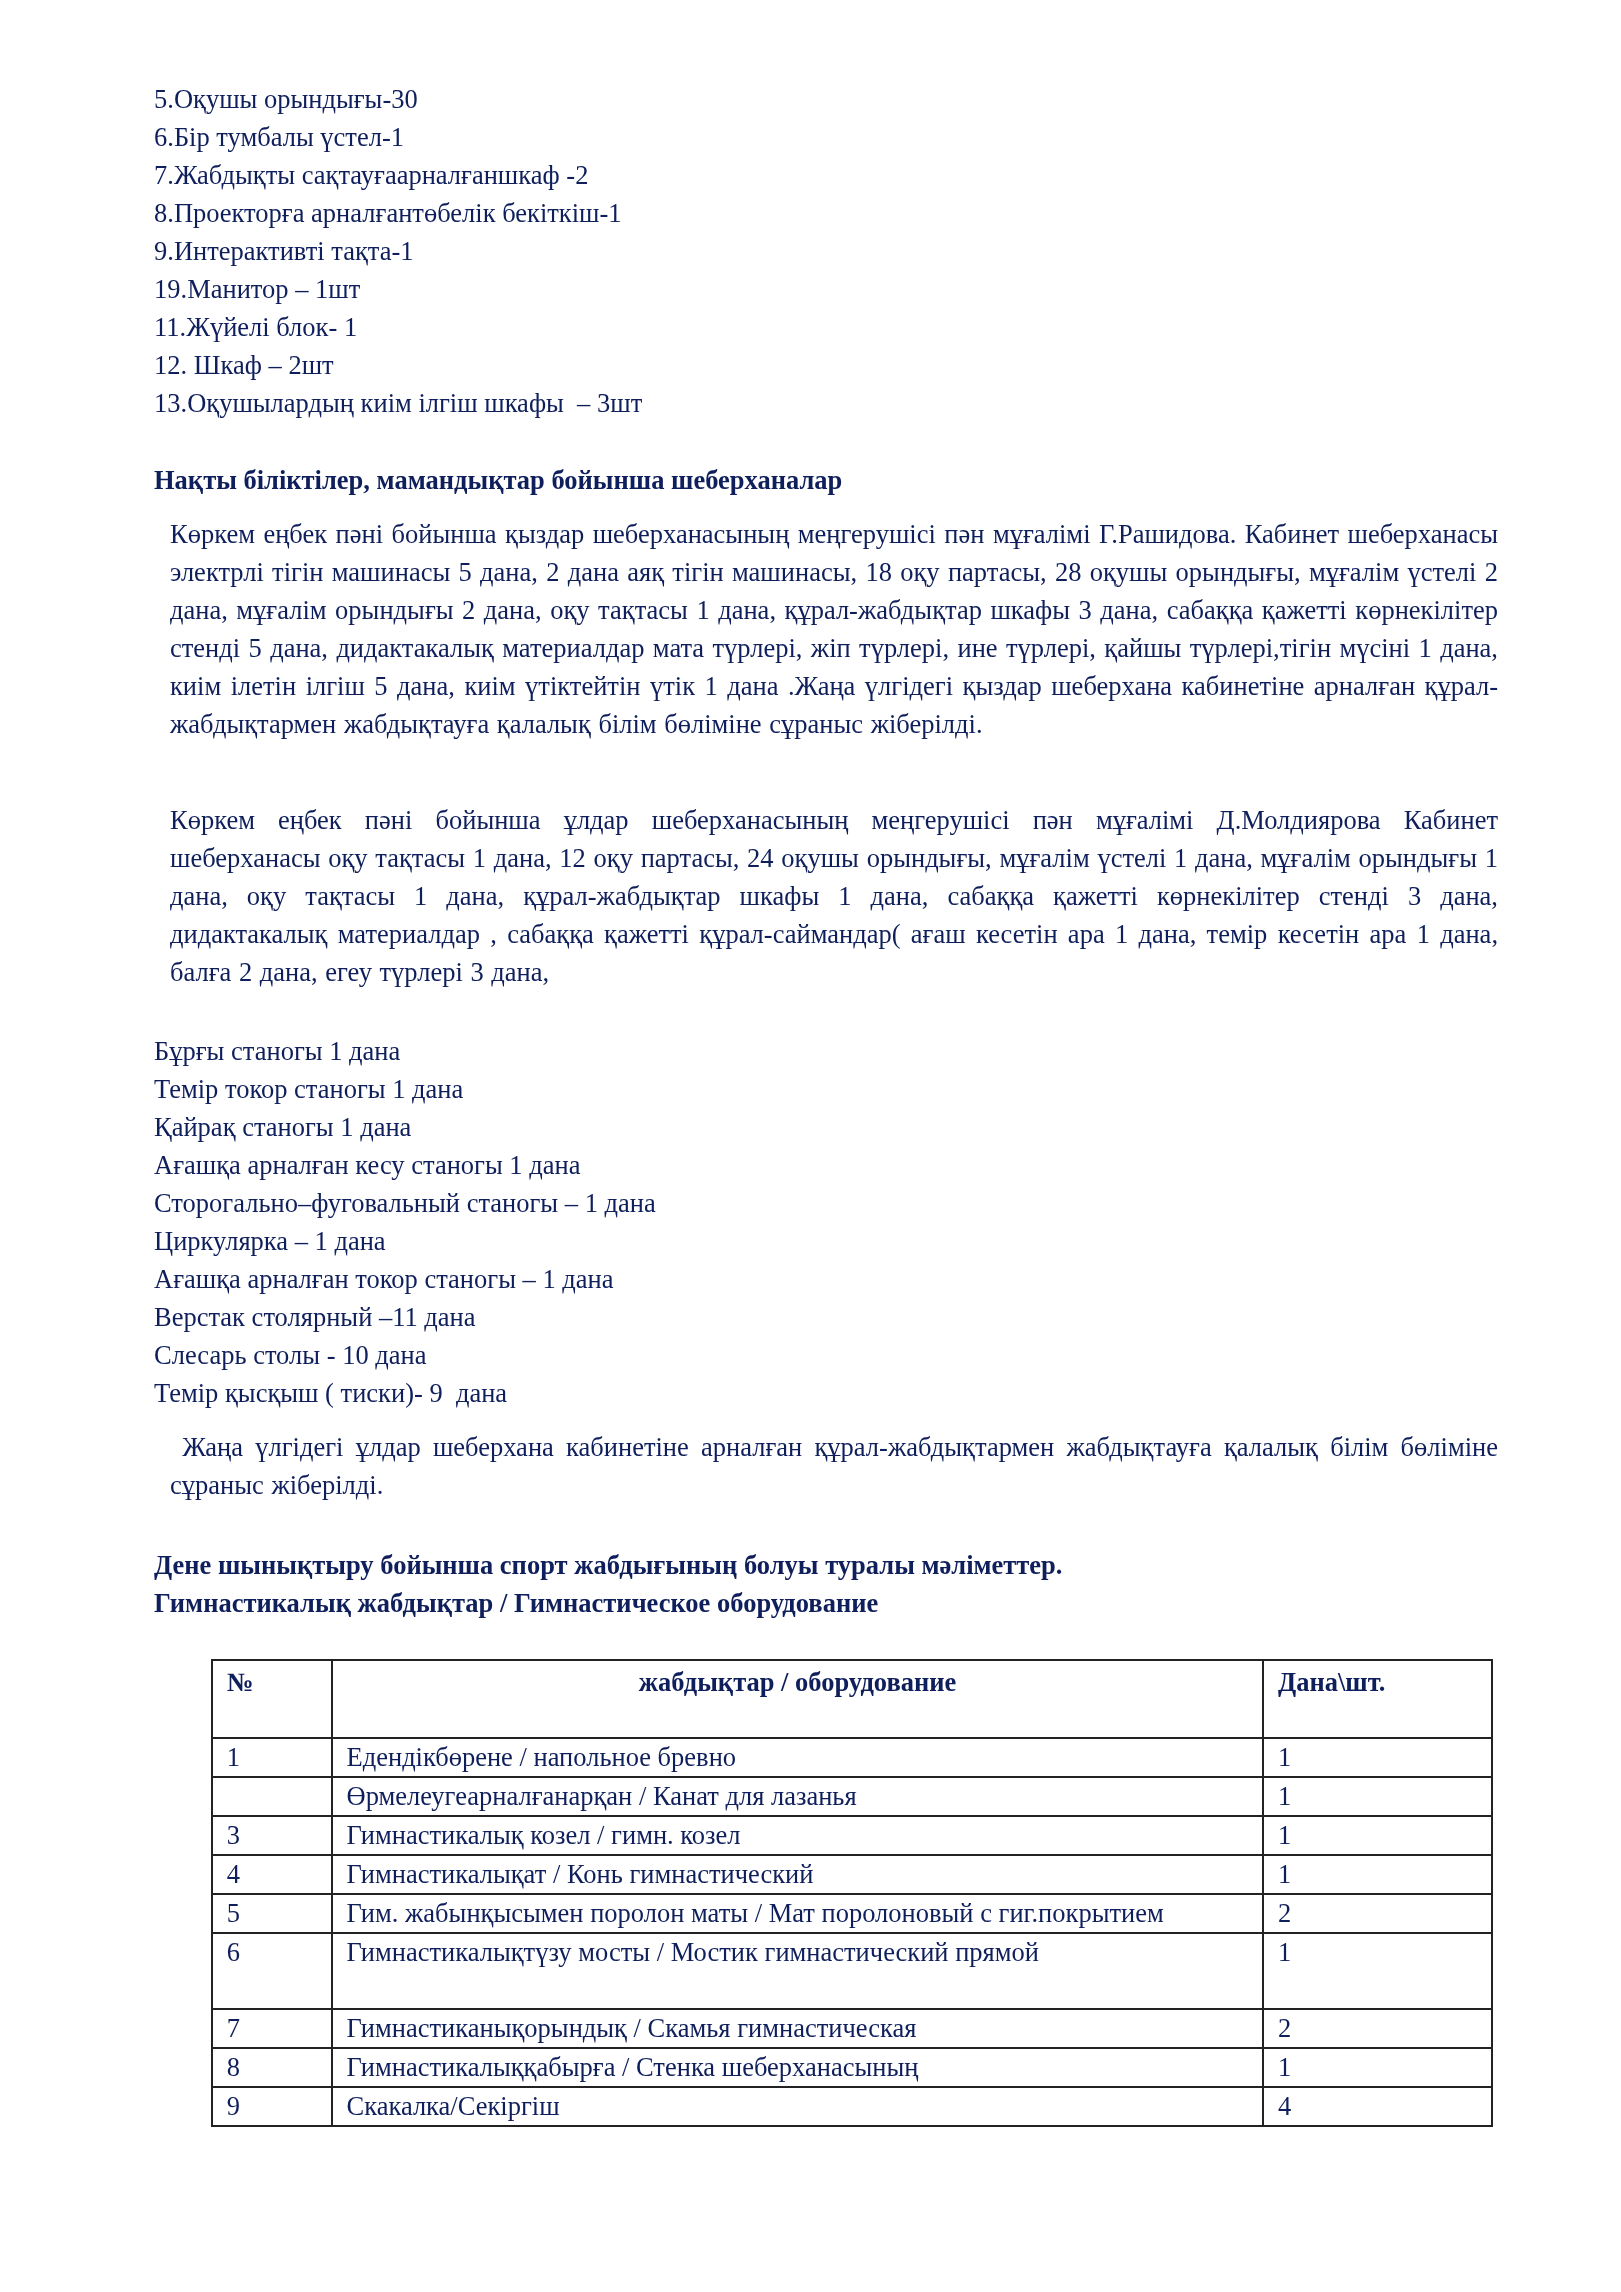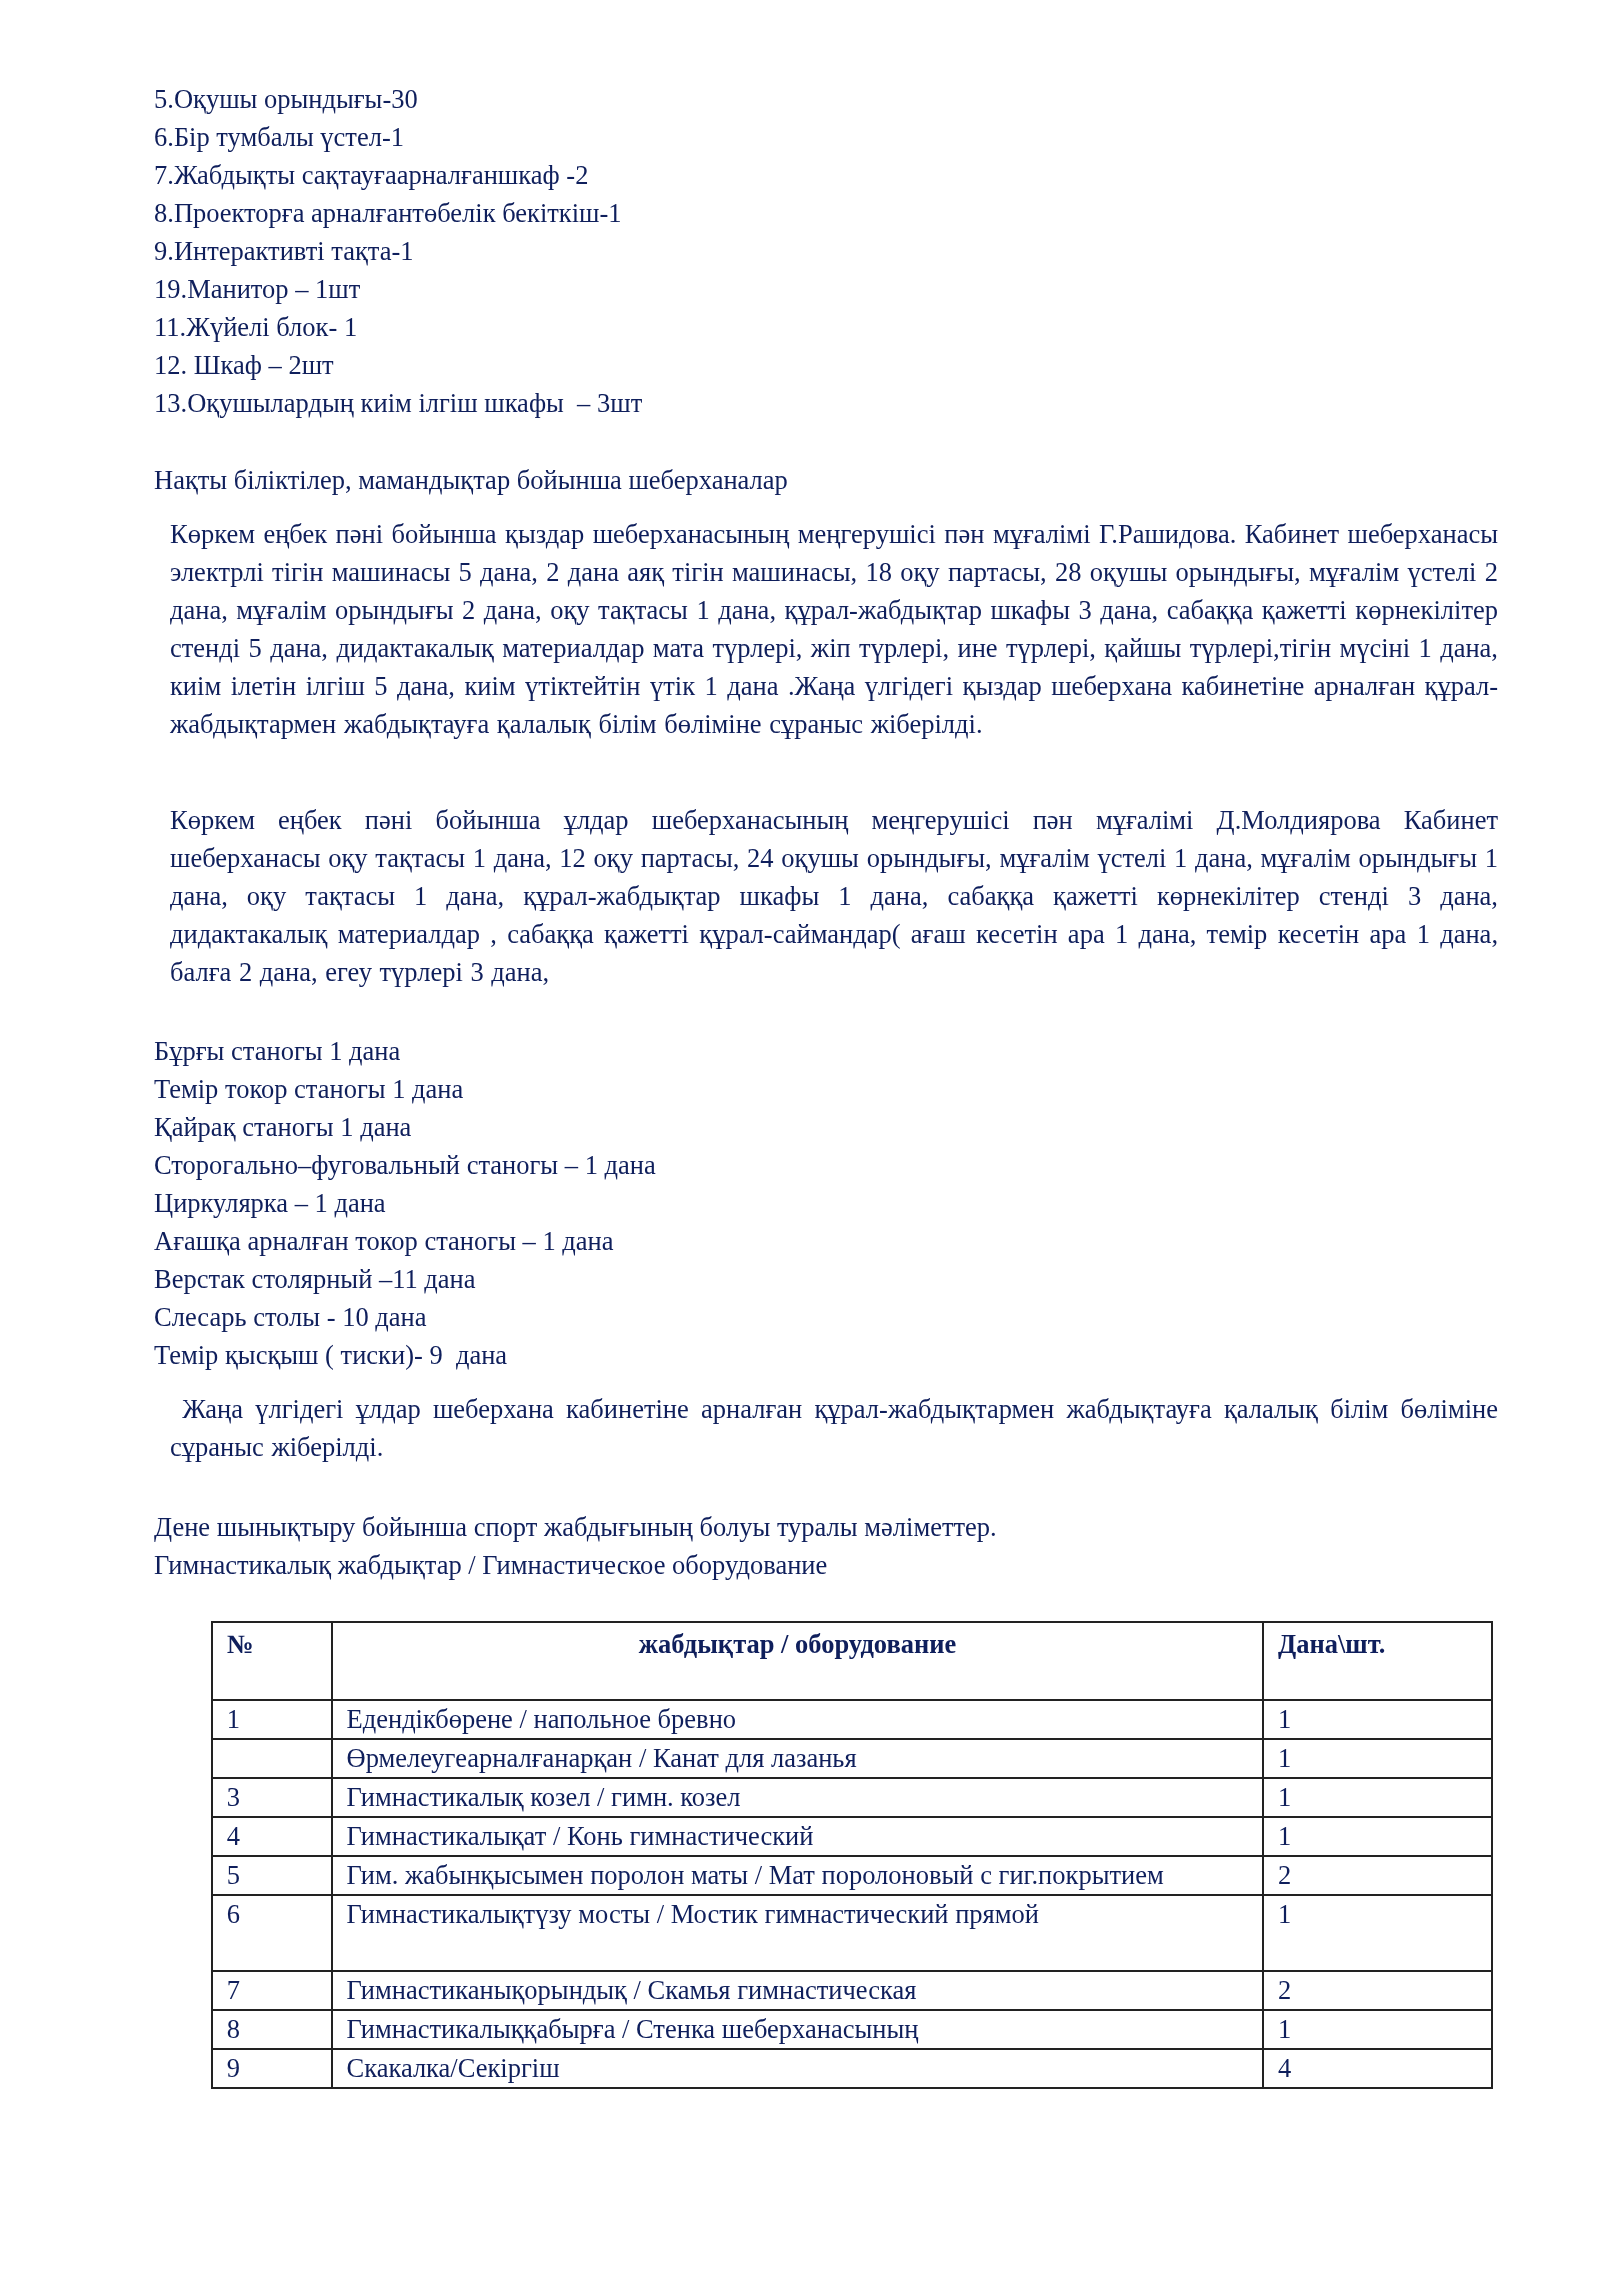--- a/index.html
+++ b/index.html
@@ -21,21 +21,21 @@
       top: 80px;
       width: 1360px;
       font-size: 26.5px;
       line-height: 38px;
     }
     .list-line {
       display: block;
       white-space: pre;
     }
     .heading {
-      font-weight: normal;
+      font-weight: bold;
       display: block;
     }
     .para {
       text-align: justify;
       text-align-last: left;
       margin: 16px;
       word-spacing: 1px;
     }
     .gap-lg { height: 39px; }
     .gap-md { height: 25.5px; }
@@ -94,20 +94,21 @@
   <div class="gap-md"></div>
 
   <p class="para">Көркем еңбек пәні бойынша ұлдар шеберханасының меңгерушісі пән мұғалімі Д.Молдиярова Кабинет шеберханасы оқу тақтасы 1 дана, 12 оқу партасы, 24 оқушы орындығы, мұғалім үстелі 1 дана,  мұғалім орындығы 1 дана, оқу тақтасы 1 дана, құрал-жабдықтар шкафы 1 дана,  сабаққа қажетті көрнекілітер стенді 3 дана, дидактакалық материалдар ,  сабаққа қажетті құрал-саймандар( ағаш кесетін ара 1 дана, темір кесетін ара 1 дана, балға 2 дана, егеу түрлері 3 дана,</p>
 
   <div class="gap-md"></div>
 
   <div>
     <span class="list-line">Бұрғы станогы 1 дана</span>
     <span class="list-line">Темір токор станогы 1 дана</span>
     <span class="list-line">Қайрақ станогы 1 дана</span>
+    <span class="list-line">Ағашқа арналған кесу станогы 1 дана</span>
     <span class="list-line">Сторогально–фуговальный станогы – 1 дана</span>
     <span class="list-line">Циркулярка – 1 дана</span>
     <span class="list-line">Ағашқа арналған токор станогы – 1 дана</span>
     <span class="list-line">Верстак столярный –11 дана</span>
     <span class="list-line">Слесарь столы - 10 дана</span>
     <span class="list-line">Темір қысқыш ( тиски)- 9  дана</span>
   </div>
   <p class="para" style="white-space: pre-wrap;"> Жаңа үлгідегі ұлдар шеберхана кабинетіне арналған құрал-жабдықтармен жабдықтауға қалалық білім бөліміне сұраныс жіберілді.</p>
 
   <div class="gap-md"></div>

